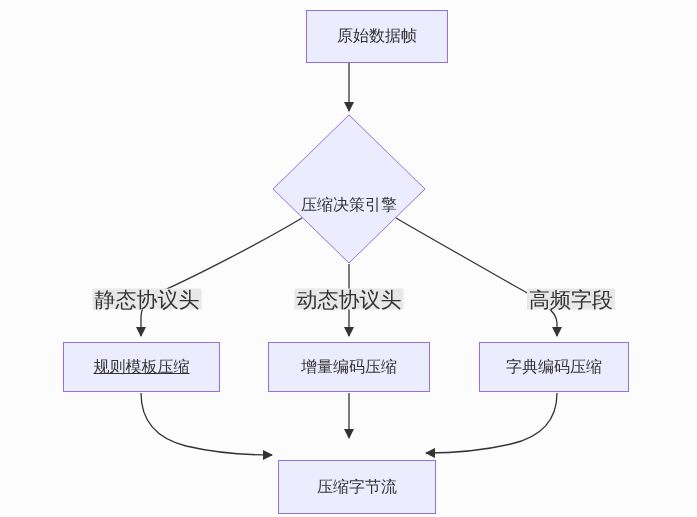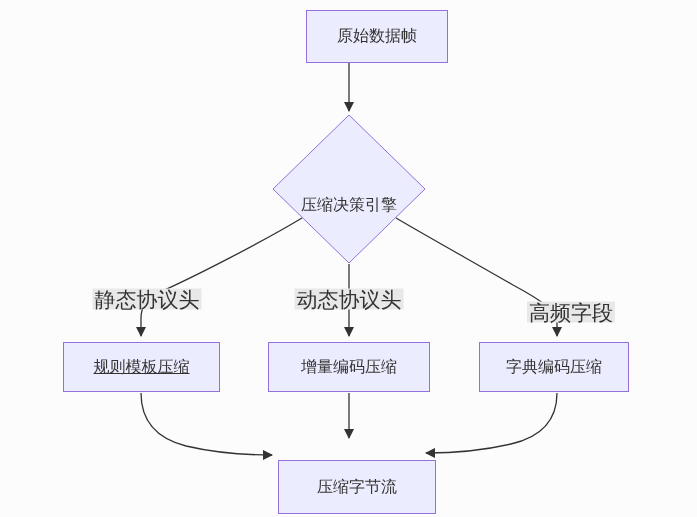--- a/index.html
+++ b/index.html
@@ -60,21 +60,21 @@
     transform:translate(-50%,-50%);
     background:var(--edge-label-bg);
     color:var(--text);
     font-size:21px;
     line-height:19px;
     padding:1px 2px;
     white-space:nowrap;
   }
   .edge-label-static{left:147px;top:299px;}
   .edge-label-dynamic{left:349px;top:299px;}
-  .edge-label-highfreq{left:571px;top:299px;margin-top:13px;}
+  .edge-label-highfreq{left:571px;top:299px;}
 </style>
 </head>
 <body>
 
 <div class="canvas">
 
   <svg class="edge-layer" width="697" height="517" viewBox="0 0 697 517" fill="none" xmlns="http://www.w3.org/2000/svg">
     <defs>
       <marker id="arrow" viewBox="0 0 10 10" refX="9" refY="5" markerWidth="8" markerHeight="8" orient="auto-start-reverse">
         <path d="M0,0 L10,5 L0,10 z" fill="var(--edge)"></path>

